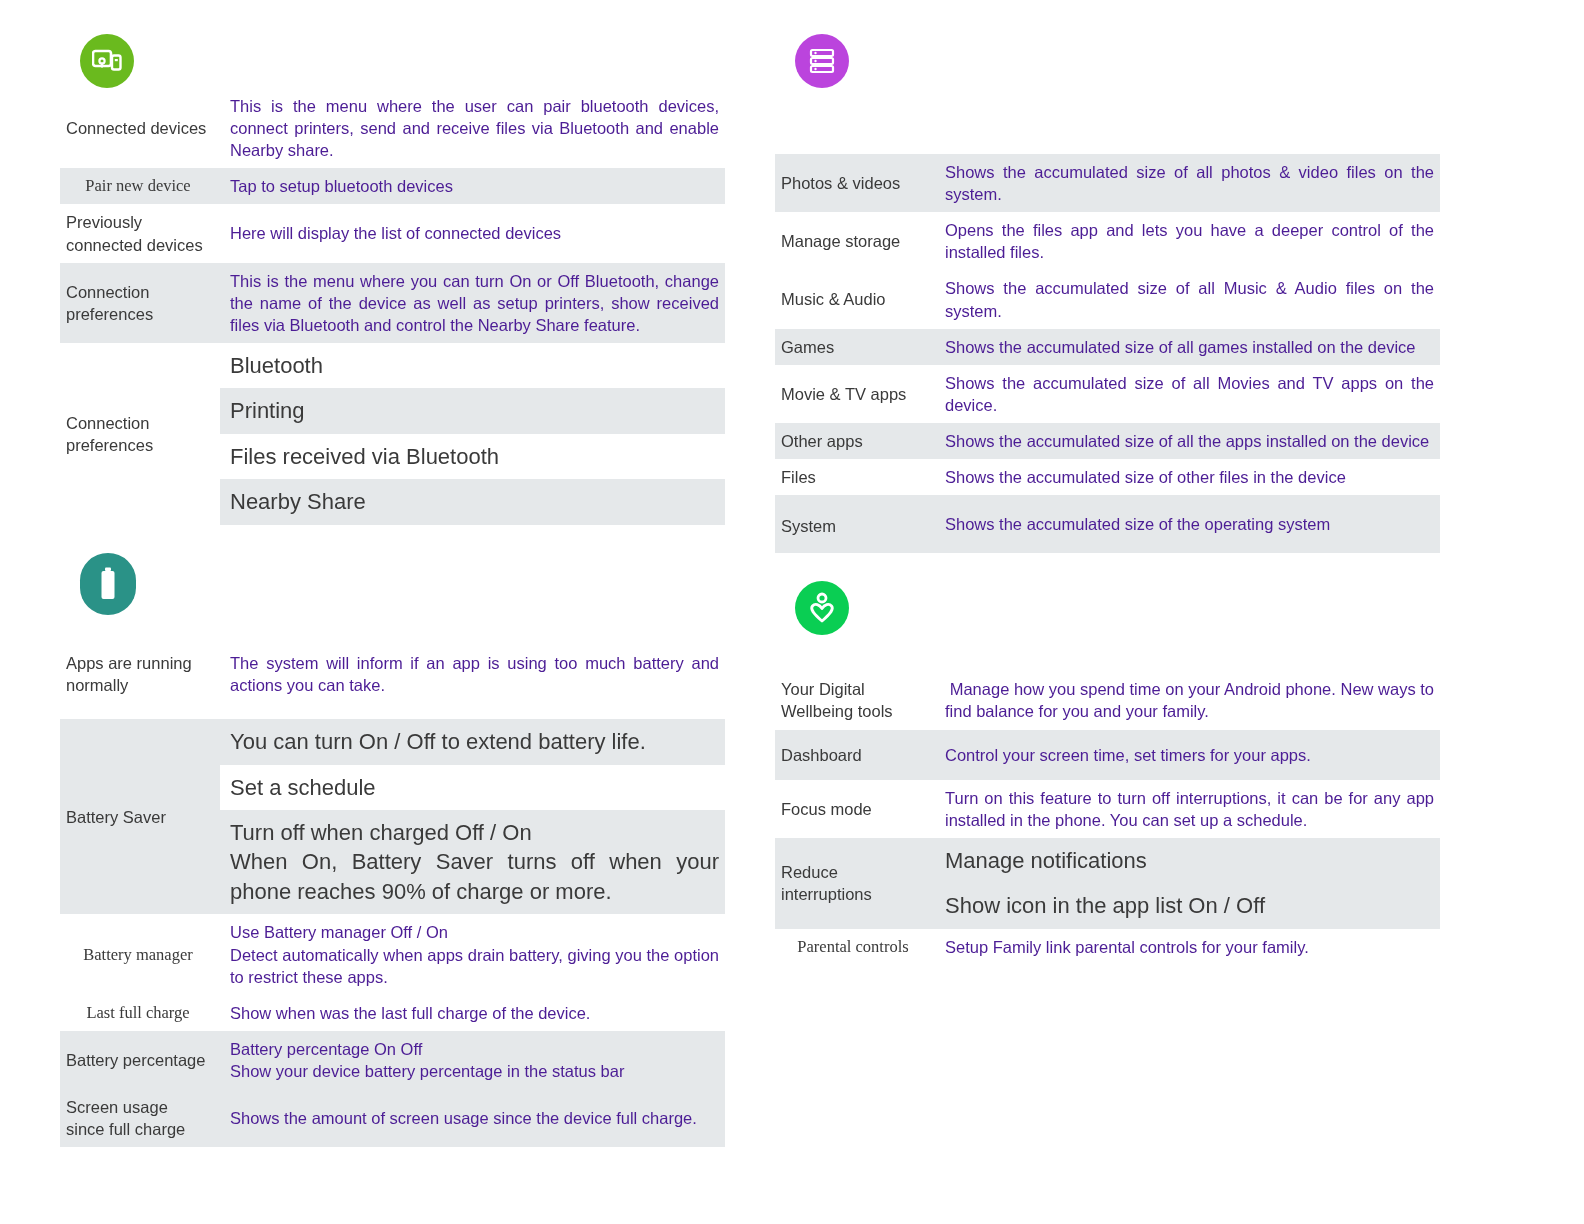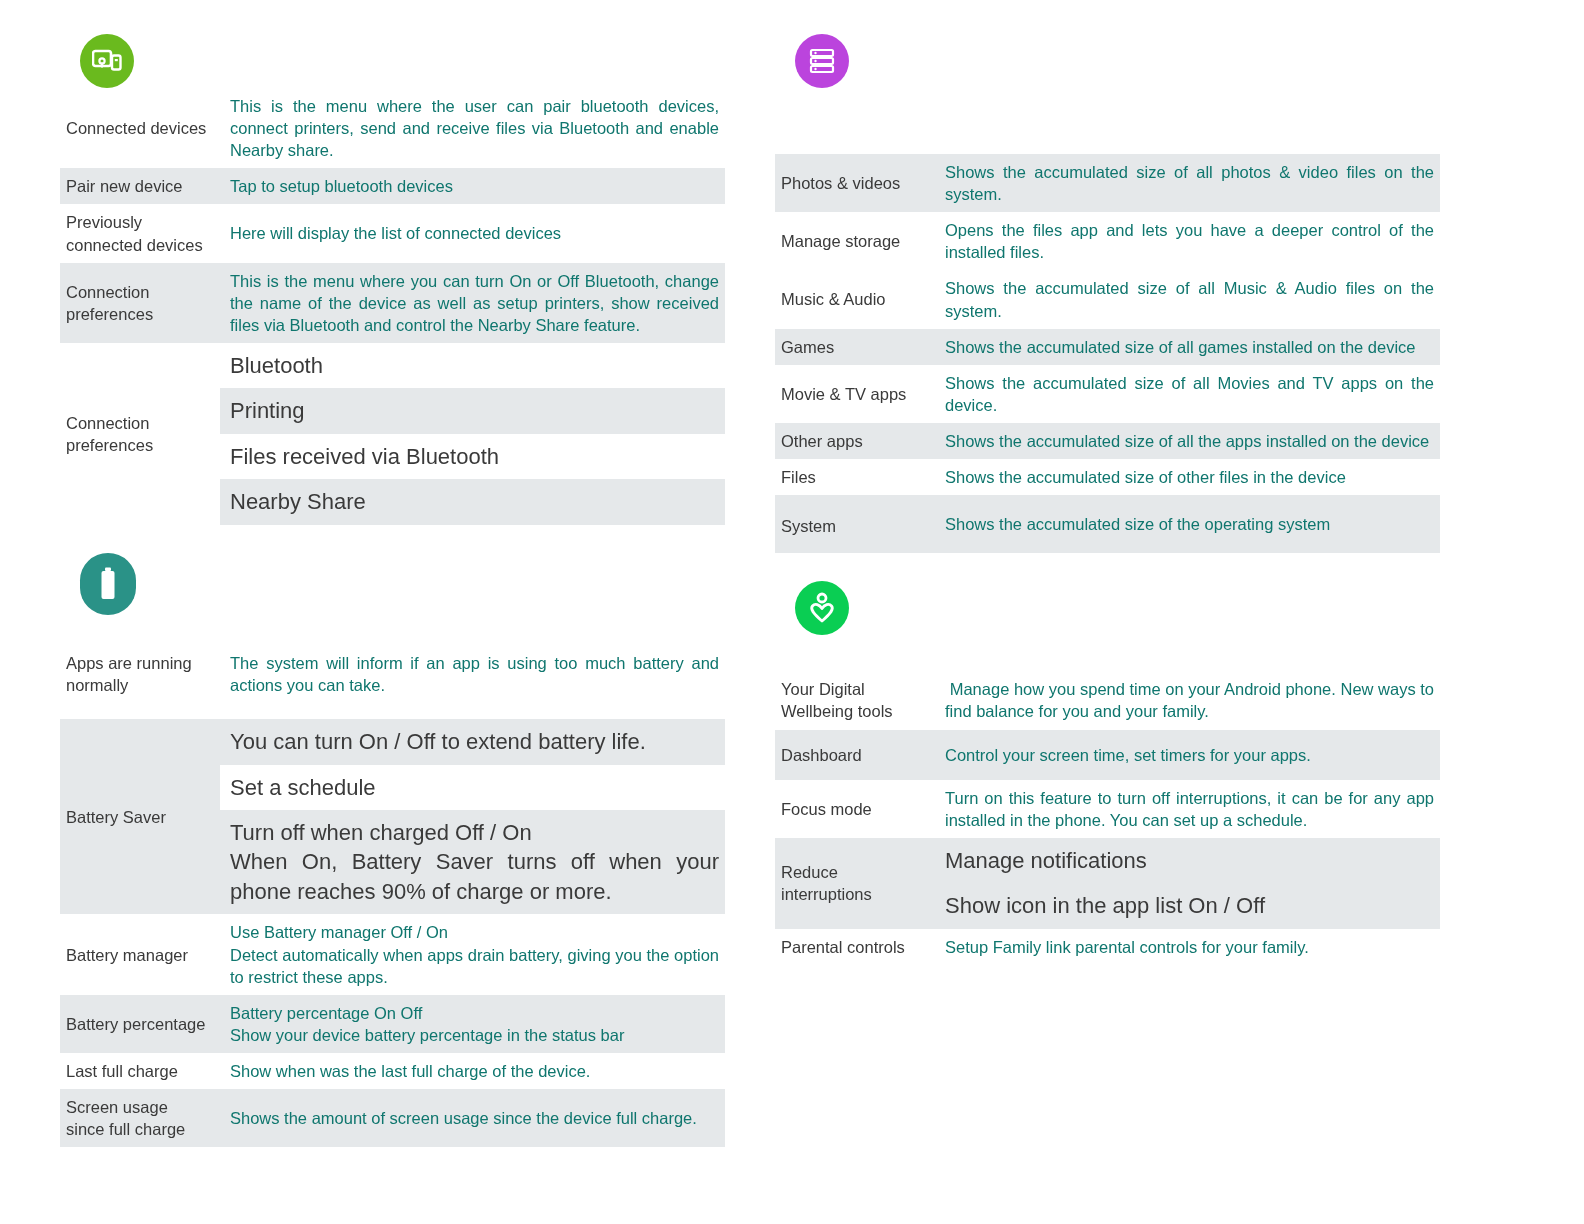--- a/index.html
+++ b/index.html
@@ -43,27 +43,27 @@
     font-size: 16.5px;
     line-height: 1.34;
   }
   .lbl {
     width: 160px;
     text-align: left;
     padding-right: 10px !important;
     padding-left: 6px !important;
     color: #3a3a3a;
   }
-  .lbl-right { text-align: left; }
+  .lbl-right { text-align: center; font-family: Liberation Serif, serif; }
   .desc {
     text-align: justify;
     text-align-last: left;
     padding-left: 10px !important;
     padding-right: 6px !important;
-    color: #0f766e;
+    color: #4c1d95;
   }
   .desc.nojust { text-align: right; }
   .shade { background: #e5e8ea; }
   .white { background: #ffffff; }
 
   
   .subtbl {
     width: 100%;
     border-collapse: collapse;
     table-layout: fixed;
@@ -178,27 +178,27 @@
                 </tbody>
               </table>
             </td>
           </tr>
           <tr>
             <td class="lbl white lbl-right">Battery manager</td>
             <td class="desc white" style="white-space:pre-line">Use Battery manager Off / On
 Detect automatically when apps drain battery, giving you the option to restrict these apps.</td>
           </tr>
           <tr>
+            <td class="lbl white lbl-right">Last full charge</td>
+            <td class="desc white nojust">Show when was the last full charge of the device.</td>
+          </tr>
+          <tr>
             <td class="lbl shade">Battery percentage</td>
             <td class="desc shade nojust" style="white-space:pre-line">Battery percentage On Off
 Show your device battery percentage in the status bar</td>
-          </tr>
-          <tr>
-            <td class="lbl white lbl-right">Last full charge</td>
-            <td class="desc white nojust">Show when was the last full charge of the device.</td>
           </tr>
           <tr>
             <td class="lbl shade">Screen usage since full charge</td>
             <td class="desc shade">Shows the amount of screen usage since the device full charge.</td>
           </tr>
         </tbody>
       </table>
     </div>
   </div>
 

